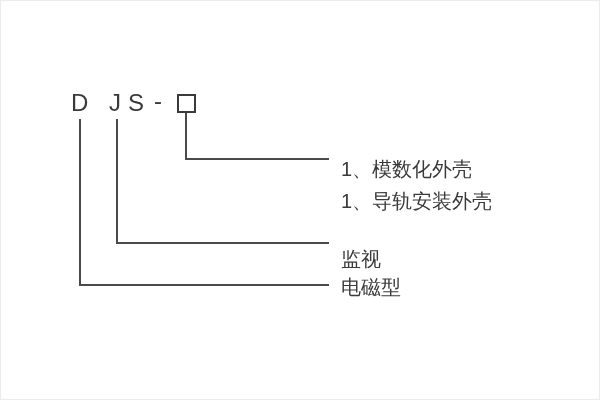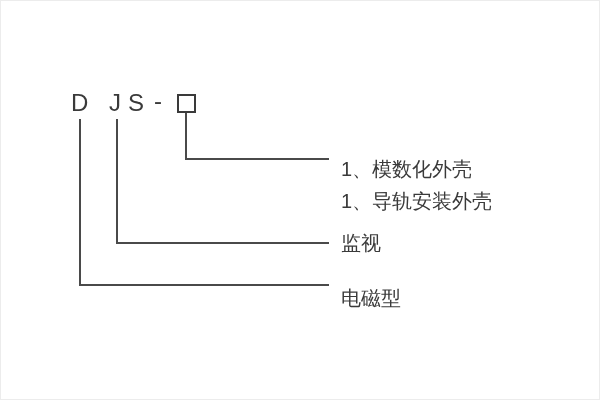--- a/index.html
+++ b/index.html
@@ -48,22 +48,22 @@
   .label {
     position: absolute;
     left: 340px;
     font-size: 20px;
     color: #3a3a3a;
     line-height: 28px;
     white-space: nowrap;
   }
   .label-option1 { top: 144px; margin-top: 10px; }
   .label-option2 { top: 186px; }
-  .label-js      { top: 228px; }
-  .label-d       { top: 283px; }
+  .label-js      { top: 244px; }
+  .label-d       { top: 272px; }
 </style>
 </head>
 <body>
 
 <div class="stage">
 
   <svg class="lines-svg" viewBox="0 0 600 400" xmlns="http://www.w3.org/2000/svg">
 
     <path d="M185 111 V158 H328" fill="none" stroke="#4a4a4a" stroke-width="2"></path>
 

